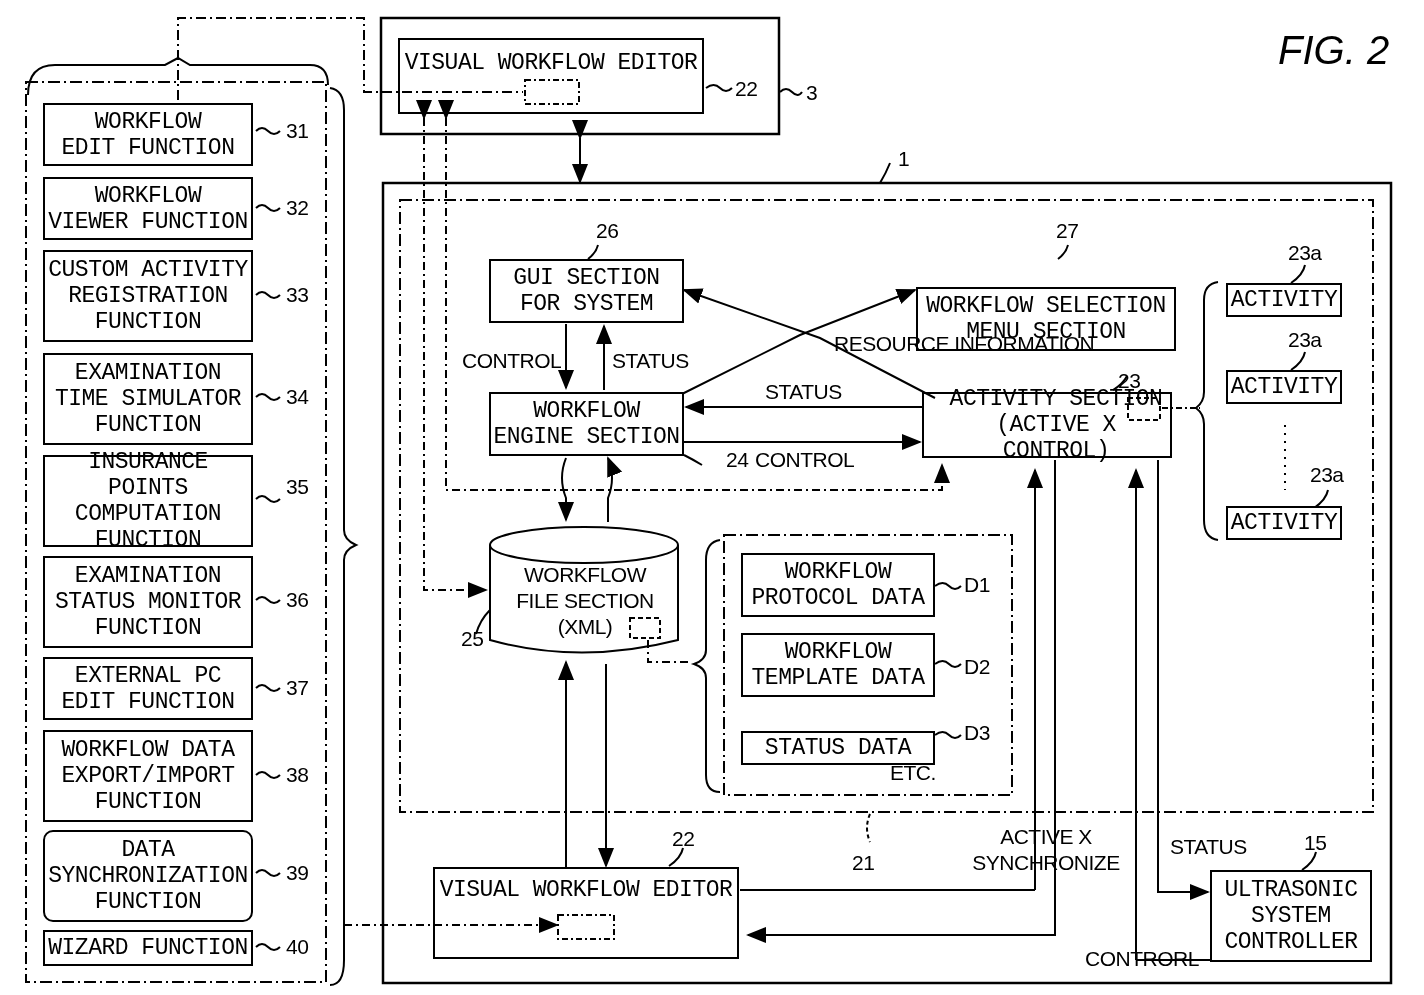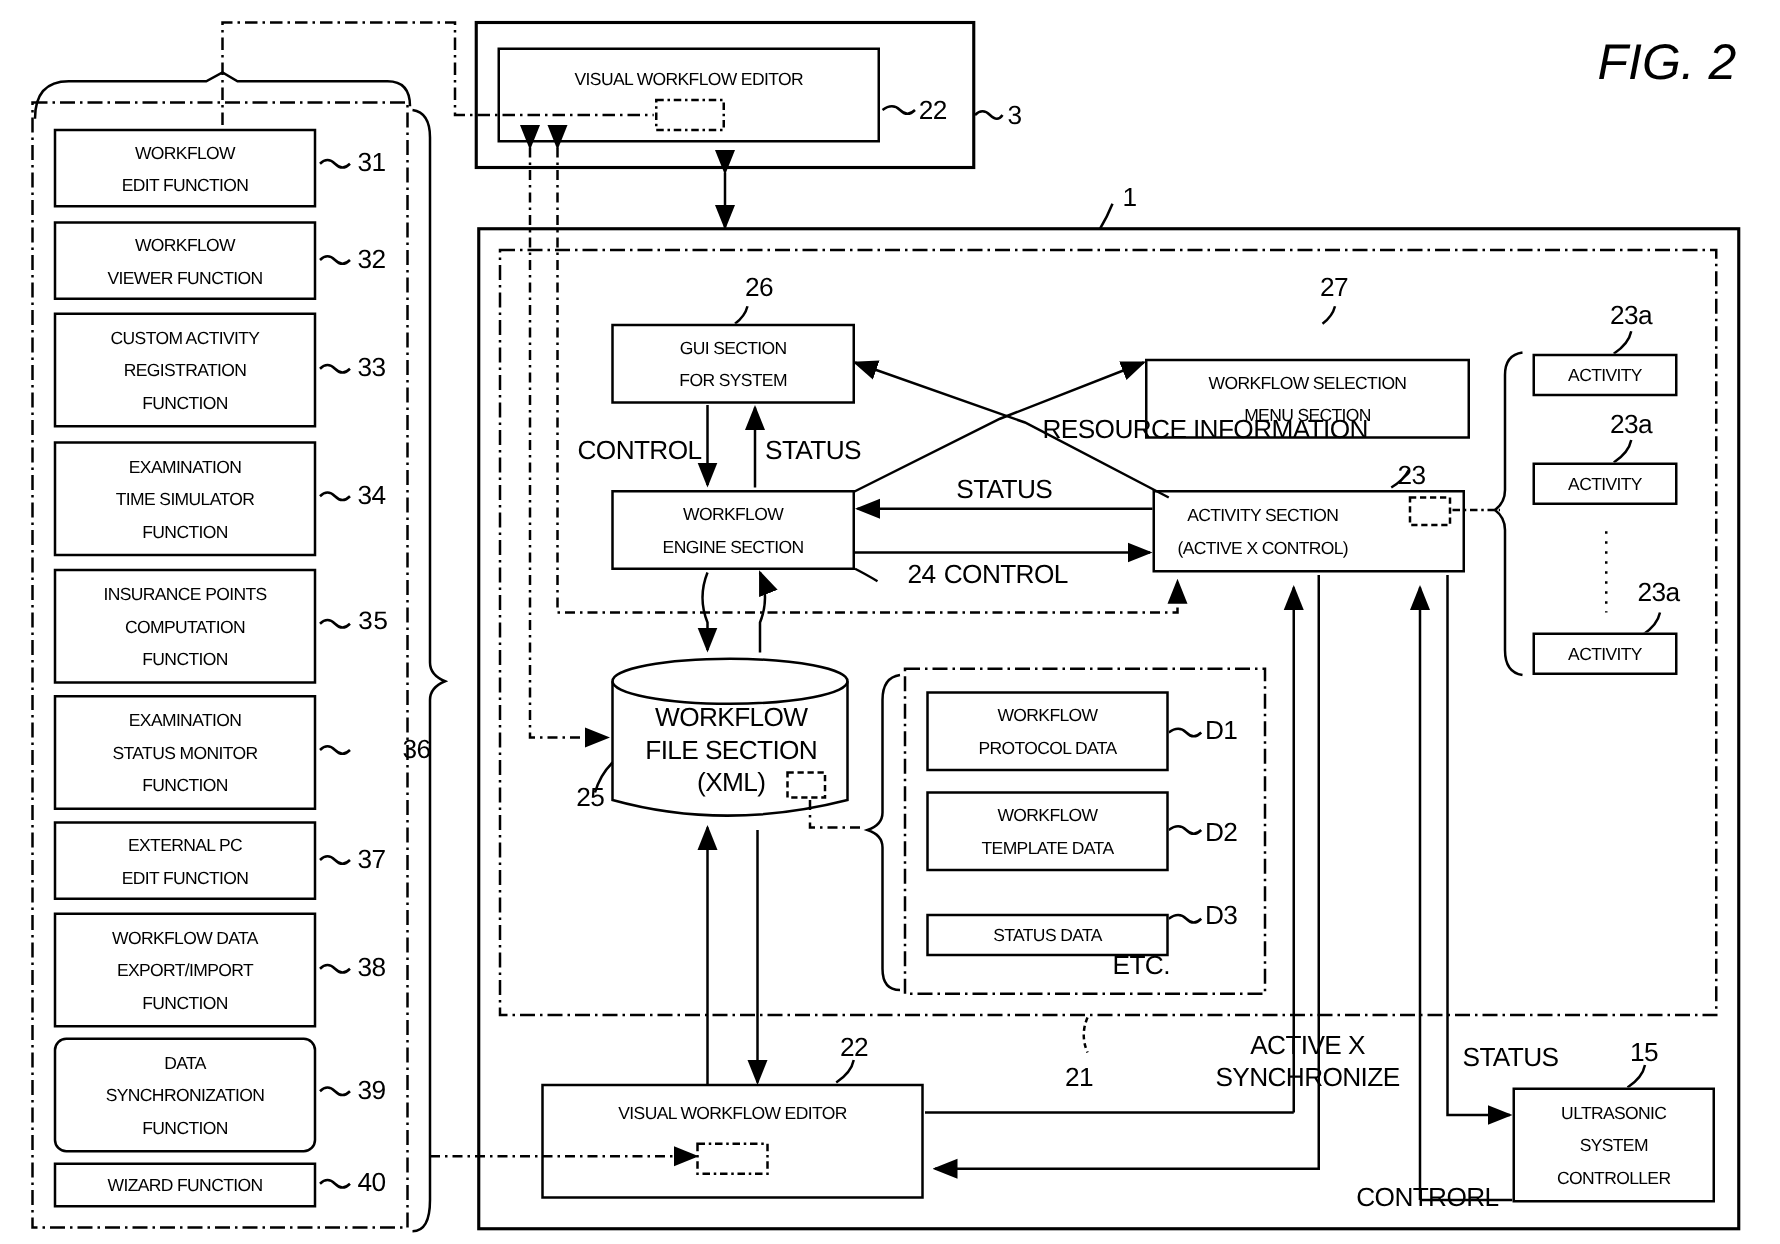--- a/index.html
+++ b/index.html
@@ -1,18 +1,18 @@
 <!DOCTYPE html>
 <html><head>
 <meta charset="utf-8">
 <style>
   html,body{margin:0;padding:0;background:#fff;}
   body{width:1424px;height:995px;position:relative;overflow:hidden;font-family:"Liberation Sans",sans-serif;color:#000;}
   svg#diagram{position:absolute;left:0;top:0;}
-  .box{position:absolute;border:2.5px solid #000;box-sizing:border-box;display:flex;align-items:center;justify-content:center;text-align:center;font-size:14px;line-height:26px;white-space:pre-line;letter-spacing:-0.5px;background:#fff;}
+  .box{position:absolute;border:2.5px solid #000;box-sizing:border-box;display:flex;align-items:center;justify-content:center;text-align:center;font-size:23px;line-height:26px;white-space:pre-line;letter-spacing:-0.5px;background:#fff;font-family:Liberation Mono, monospace;}
   .lbl{position:absolute;font-size:21px;line-height:26px;white-space:pre-line;letter-spacing:-0.5px;}
   .ctr{text-align:center;}
   .fig{position:absolute;font-size:40px;font-style:italic;}
 </style>
 </head>
 <body>
 
 <svg id="diagram" width="1424" height="995">
   <defs>
     <marker id="ah" markerWidth="10" markerHeight="10" refX="9" refY="5" orient="auto">
@@ -125,25 +125,25 @@
 REGISTRATION
 FUNCTION</div>
 <div class="lbl" style="left:286px;top:282px;">33</div>
 <div class="box" style="left:43px;top:353px;width:210px;height:92px;">EXAMINATION
 TIME SIMULATOR
 FUNCTION</div>
 <div class="lbl" style="left:286px;top:384px;">34</div>
 <div class="box" style="left:43px;top:455px;width:210px;height:92px;">INSURANCE POINTS
 COMPUTATION
 FUNCTION</div>
-<div class="lbl" style="left:286px;top:486px;font-family:Liberation Mono, monospace;">35</div>
+<div class="lbl" style="left:286px;top:474px;">35</div>
 <div class="box" style="left:43px;top:556px;width:210px;height:92px;">EXAMINATION
 STATUS MONITOR
 FUNCTION</div>
-<div class="lbl" style="left:286px;top:587px;margin-left:36px;">36</div>
+<div class="lbl" style="left:286px;top:587px;">36</div>
 <div class="box" style="left:43px;top:657px;width:210px;height:63px;">EXTERNAL PC
 EDIT FUNCTION</div>
 <div class="lbl" style="left:286px;top:675px;">37</div>
 <div class="box" style="left:43px;top:730px;width:210px;height:92px;">WORKFLOW DATA
 EXPORT/IMPORT
 FUNCTION</div>
 <div class="lbl" style="left:286px;top:762px;">38</div>
 <div class="box" style="left:43px;top:830px;width:210px;height:92px;border-radius:10px;">DATA
 SYNCHRONIZATION
 FUNCTION</div>

